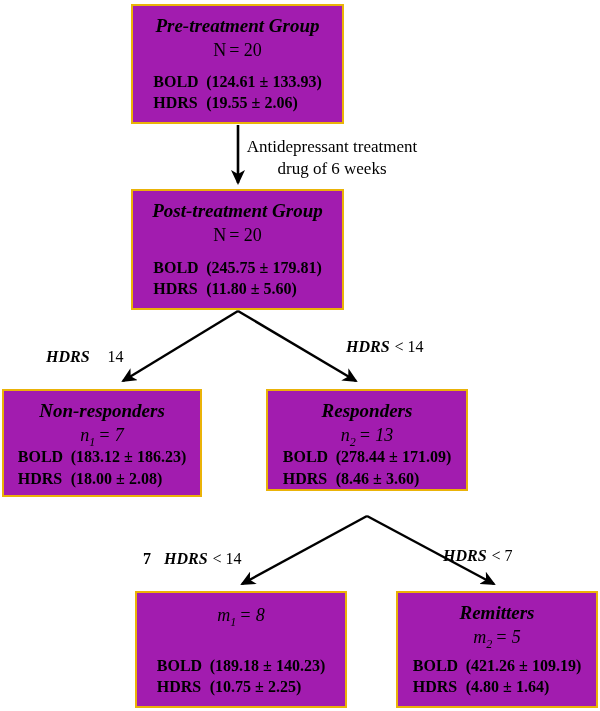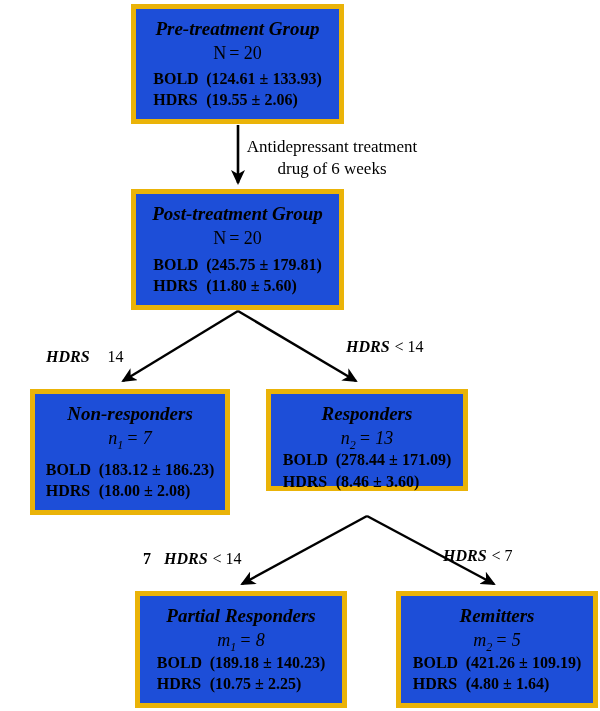--- a/index.html
+++ b/index.html
@@ -14,22 +14,22 @@
   }
   .arrows {
     position: absolute;
     left: 0; top: 0;
     width: 600px; height: 711px;
     pointer-events: none;
   }
   .node {
     position: absolute;
     box-sizing: border-box;
-    background: #1d4ed8;
-    border: 5px solid #eab308;
+    background: #a21caf;
+    border: 2px solid #eab308;
     display: flex;
     flex-direction: column;
     align-items: center;
     text-align: center;
     padding: 9px 4px 9px;
   }
   .node-title {
     font-weight: bold;
     font-style: italic;
     font-size: 19px;
@@ -123,21 +123,21 @@
         <span class="stat-label">HDRS</span>
         <span class="stat-value">(11.80 ± 5.60)</span>
       </div>
     </div>
   </div>
 
   <div class="edge-label wide-gap" style="left:46px; top:347px;"><span class="bl-prefix"></span><span class="bl-var">HDRS</span><span class="bl-cond">14</span></div>
 
   <div class="edge-label" style="left:346px; top:337px;"><span class="bl-prefix"></span><span class="bl-var">HDRS</span><span class="bl-cond">&lt; 14</span></div>
 
-  <div class="node" style="left:2px; top:389px; width:200px; height:126px;margin-left:28px;">
+  <div class="node" style="left:2px; top:389px; width:200px; height:108px;">
     <div class="node-title">Non-responders</div>
     <div class="node-count"><span class="cv">n</span><sub>1</sub><span class="ce">= 7</span></div>
     <div class="node-stats">
       <div class="stat-row">
         <span class="stat-label">BOLD</span>
         <span class="stat-value">(183.12 ± 186.23)</span>
       </div>
       <div class="stat-row">
         <span class="stat-label">HDRS</span>
         <span class="stat-value">(18.00 ± 2.08)</span>
@@ -158,21 +158,20 @@
         <span class="stat-value">(8.46 ± 3.60)</span>
       </div>
     </div>
   </div>
 
   <div class="edge-label" style="left:143px; top:549px;"><span class="bl-prefix">7</span><span class="bl-var">HDRS</span><span class="bl-cond">&lt; 14</span></div>
 
   <div class="edge-label" style="left:443px; top:546px;"><span class="bl-prefix"></span><span class="bl-var">HDRS</span><span class="bl-cond">&lt; 7</span></div>
 
   <div class="node" style="left:135px; top:591px; width:212px; height:117px;">
-    <div class="node-title">Partial Responders</div>
     <div class="node-count"><span class="cv">m</span><sub>1</sub><span class="ce">= 8</span></div>
     <div class="node-stats">
       <div class="stat-row">
         <span class="stat-label">BOLD</span>
         <span class="stat-value">(189.18 ± 140.23)</span>
       </div>
       <div class="stat-row">
         <span class="stat-label">HDRS</span>
         <span class="stat-value">(10.75 ± 2.25)</span>
       </div>

